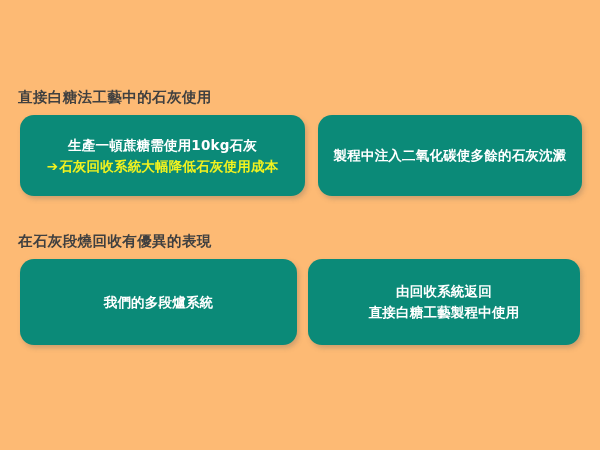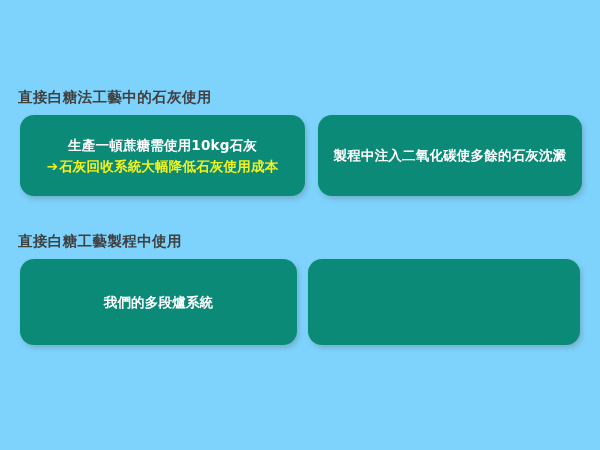--- a/index.html
+++ b/index.html
@@ -10,21 +10,21 @@
     width: 600px;
     height: 450px;
     background: #ffffff;
     font-family: "DejaVu Sans", "Liberation Sans", sans-serif;
     overflow: hidden;
   }
   .slide {
     position: relative;
     width: 600px;
     height: 450px;
-    background: #7dd3fc;
+    background: #fdba74;
     box-sizing: border-box;
   }
   .section {
     position: absolute;
     left: 0;
     width: 600px;
   }
   .section-1 { top: 88px; }
   .section-2 { top: 232px; }
 
@@ -102,26 +102,28 @@
       </div>
 
       <div class="card card-tr">
         <span class="line">製程中注入二氧化碳使多餘的石灰沈澱</span>
       </div>
 
     </div>
   </div>
 
   <div class="section section-2">
-    <div class="heading">直接白糖工藝製程中使用</div>
+    <div class="heading">在石灰段燒回收有優異的表現</div>
     <div class="row row-2">
 
       <div class="card card-bl">
         <span class="line">我們的多段爐系統</span>
       </div>
 
       <div class="card card-br">
+        <span class="line">由回收系統返回</span>
+        <span class="line">直接白糖工藝製程中使用</span>
       </div>
 
     </div>
   </div>
 
 </div>
 
 </body></html>

